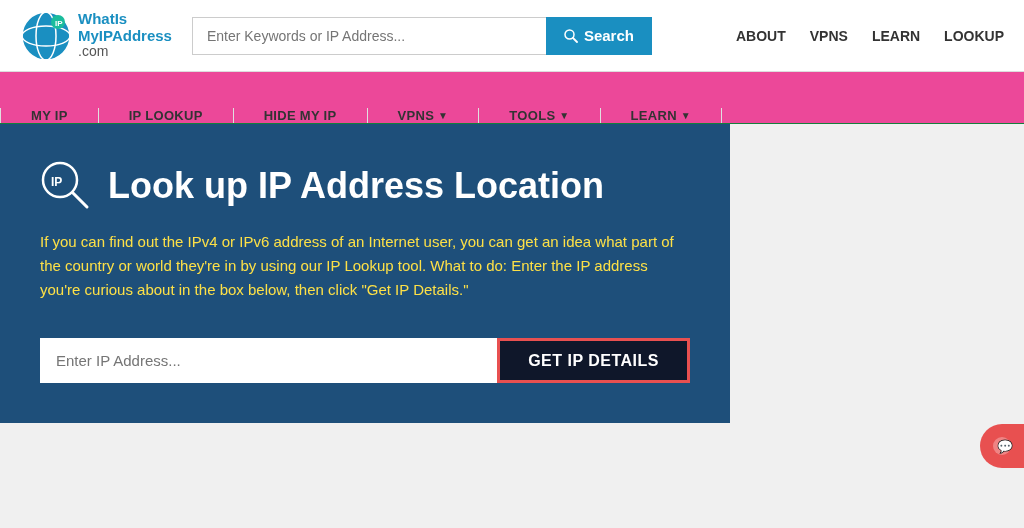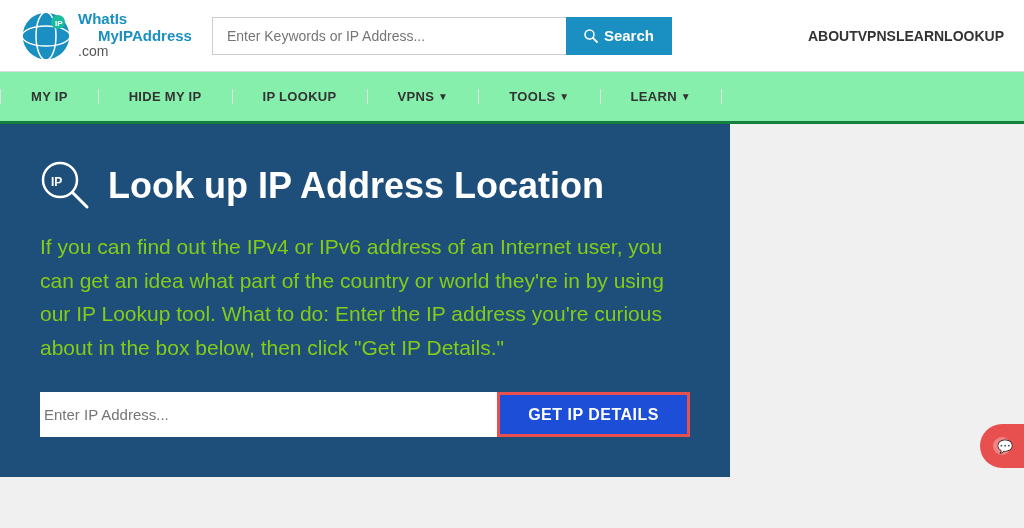--- a/index.html
+++ b/index.html
@@ -32,21 +32,20 @@
     }
     .logo-text .what-is {
       color: #1a8fc1;
       font-size: 15px;
       font-weight: bold;
     }
     .logo-text .my-ip {
       color: #1a8fc1;
       font-size: 15px;
       font-weight: bold;
-      margin-left: 20px;
     }
     .logo-text .dot-com {
       color: #555;
       font-size: 14px;
     }
     .search-area {
       display: flex;
       flex: 1;
       max-width: 460px;
       margin-right: 20px;
@@ -67,35 +66,36 @@
       padding: 10px 18px;
       font-size: 15px;
       font-weight: bold;
       cursor: pointer;
       display: flex;
       align-items: center;
       gap: 6px;
     }
     .header-nav {
       display: flex;
+      gap: 24px;
       margin-left: auto;
     }
     .header-nav a {
       text-decoration: none;
       color: #333;
       font-size: 14px;
       font-weight: 600;
     }
 
     
     .navbar {
-      background: #86efac;
-      border-bottom: 3px solid #15803d;
-      display: flex;
-      align-items: center;
+      background: #ec4899;
+      border-bottom: 1px solid #15803d;
+      display: flex;
+      align-items: flex-end;
       height: 52px;
     }
     .nav-item {
       display: flex;
       align-items: center;
       padding: 0 30px;
       font-size: 13px;
       font-weight: 700;
       color: #333;
       cursor: pointer;
@@ -134,40 +134,40 @@
       margin-right: 16px;
       flex-shrink: 0;
     }
     .panel-title {
       color: #fff;
       font-size: 36px;
       font-weight: bold;
       line-height: 1.2;
     }
     .panel-description {
-      color: #84cc16;
-      font-size: 21px;
+      color: #fde047;
+      font-size: 15px;
       line-height: 1.6;
-      margin-bottom: 28px;
+      margin-bottom: 36px;
     }
     .ip-search-row {
       display: flex;
       align-items: stretch;
     }
     .ip-input {
       flex: 1;
-      padding: 14px 4px;
+      padding: 14px 16px;
       font-size: 15px;
       color: #999;
       border: none;
       outline: none;
       background: #fff;
     }
     .get-details-btn {
-      background: #1d4ed8;
+      background: #0f172a;
       color: #fff;
       border: 3px solid #cc1f24;
       padding: 0 28px;
       font-size: 16px;
       font-weight: bold;
       cursor: pointer;
       letter-spacing: 0.5px;
       white-space: nowrap;
       outline: 3px solid #e85050;
       outline-offset: -3px;
@@ -228,24 +228,24 @@
     <a href="#">LEARN</a>
     <a href="#">LOOKUP</a>
   </nav>
 </header>
 
 <nav class="navbar">
   <div class="nav-item">
     <span>MY IP</span>
   </div>
   <div class="nav-item">
+    <span>IP LOOKUP</span>
+  </div>
+  <div class="nav-item">
     <span>HIDE MY IP</span>
-  </div>
-  <div class="nav-item">
-    <span>IP LOOKUP</span>
   </div>
   <div class="nav-item">
     <span>VPNS</span>
     <span class="arrow">▼</span>
   </div>
   <div class="nav-item">
     <span>TOOLS</span>
     <span class="arrow">▼</span>
   </div>
   <div class="nav-item">

